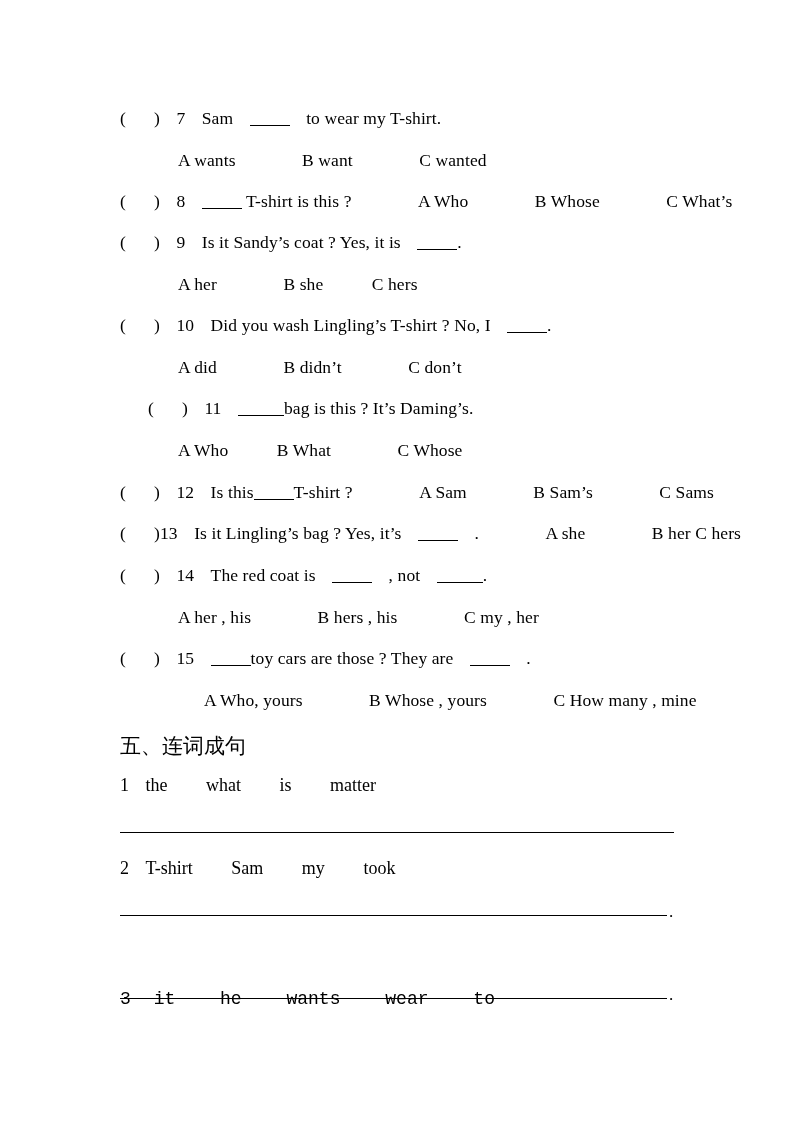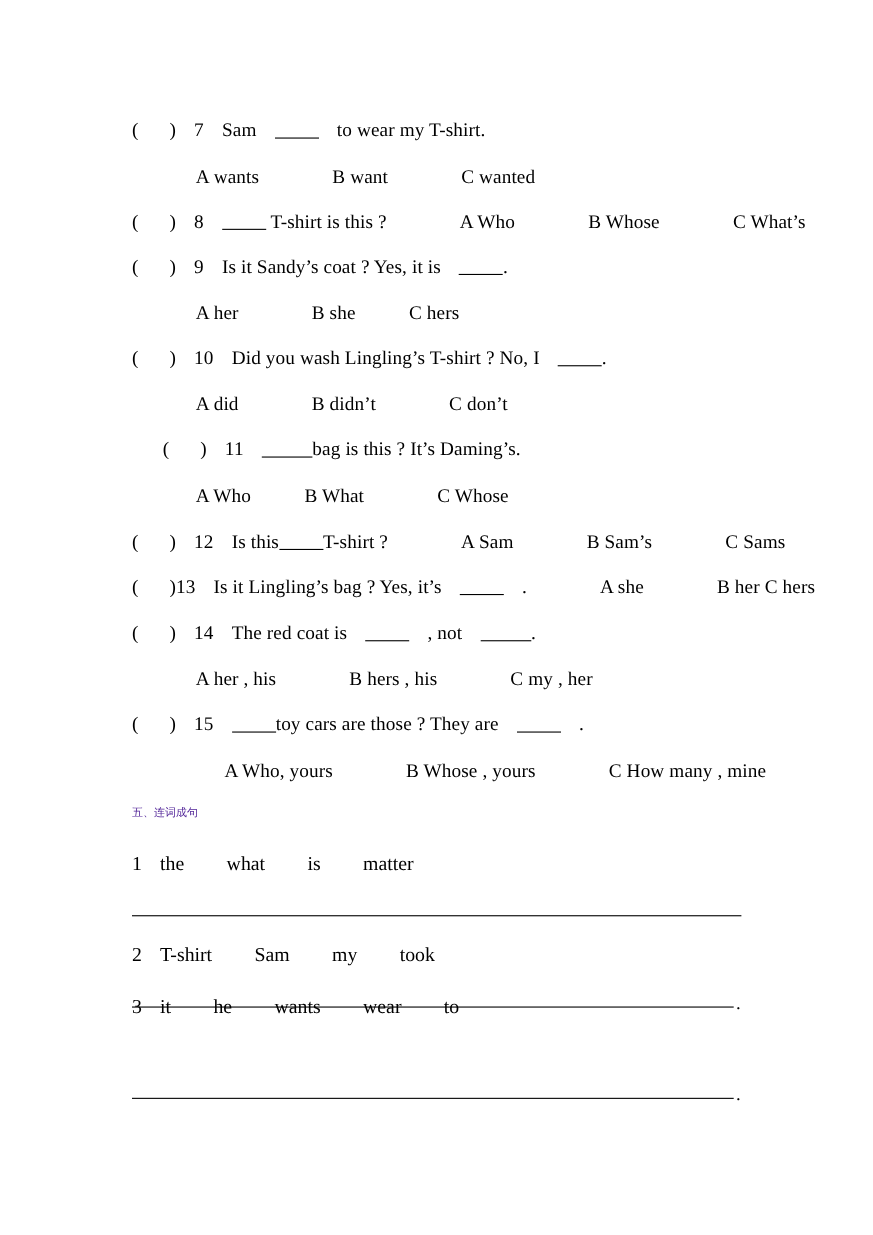--- a/index.html
+++ b/index.html
@@ -47,22 +47,22 @@
   .b-lg { width: 46px; }
 
   .gap-sm { display: inline-block; width: 12px; }
   .gap-lg { display: inline-block; width: 44px; }
   .gap-xl { display: inline-block; width: 62px; }
 
   .section-head {
     position: absolute;
     left: 120px;
     font-family: Liberation Sans, sans-serif;
-    font-size: 10px;
-    color: #4c1d95;
+    font-size: 21px;
+    color: #000000;
     white-space: nowrap;
   }
 
   .words-row {
     position: absolute;
     left: 120px;
     white-space: nowrap;
     font-size: 18px;
   }
   .w-gap { display: inline-block; width: 34px; }
@@ -224,21 +224,21 @@
   <div class="words-row" style="top:858px;">
     <span>2</span>
     <span class="gap-sm"></span><span>T-shirt</span>
     <span class="w-gap"></span><span>Sam</span>
     <span class="w-gap"></span><span>my</span>
     <span class="w-gap"></span><span>took</span>
   </div>
   <div class="answer-line" style="left:120px; top:915px; width:547px;"></div>
   <div class="period-mark" style="left:669px; top:907px;">.</div>
 
-  <div class="words-row" style="top:905px;">
+  <div class="words-row" style="top:989px;font-family:Liberation Mono, monospace;">
     <span>3</span>
     <span class="gap-sm"></span><span>it</span>
     <span class="w-gap"></span><span>he</span>
     <span class="w-gap"></span><span>wants</span>
     <span class="w-gap"></span><span>wear</span>
     <span class="w-gap"></span><span>to</span>
   </div>
   <div class="answer-line" style="left:120px; top:998px; width:547px;"></div>
   <div class="period-mark" style="left:669px; top:990px;">.</div>
 

